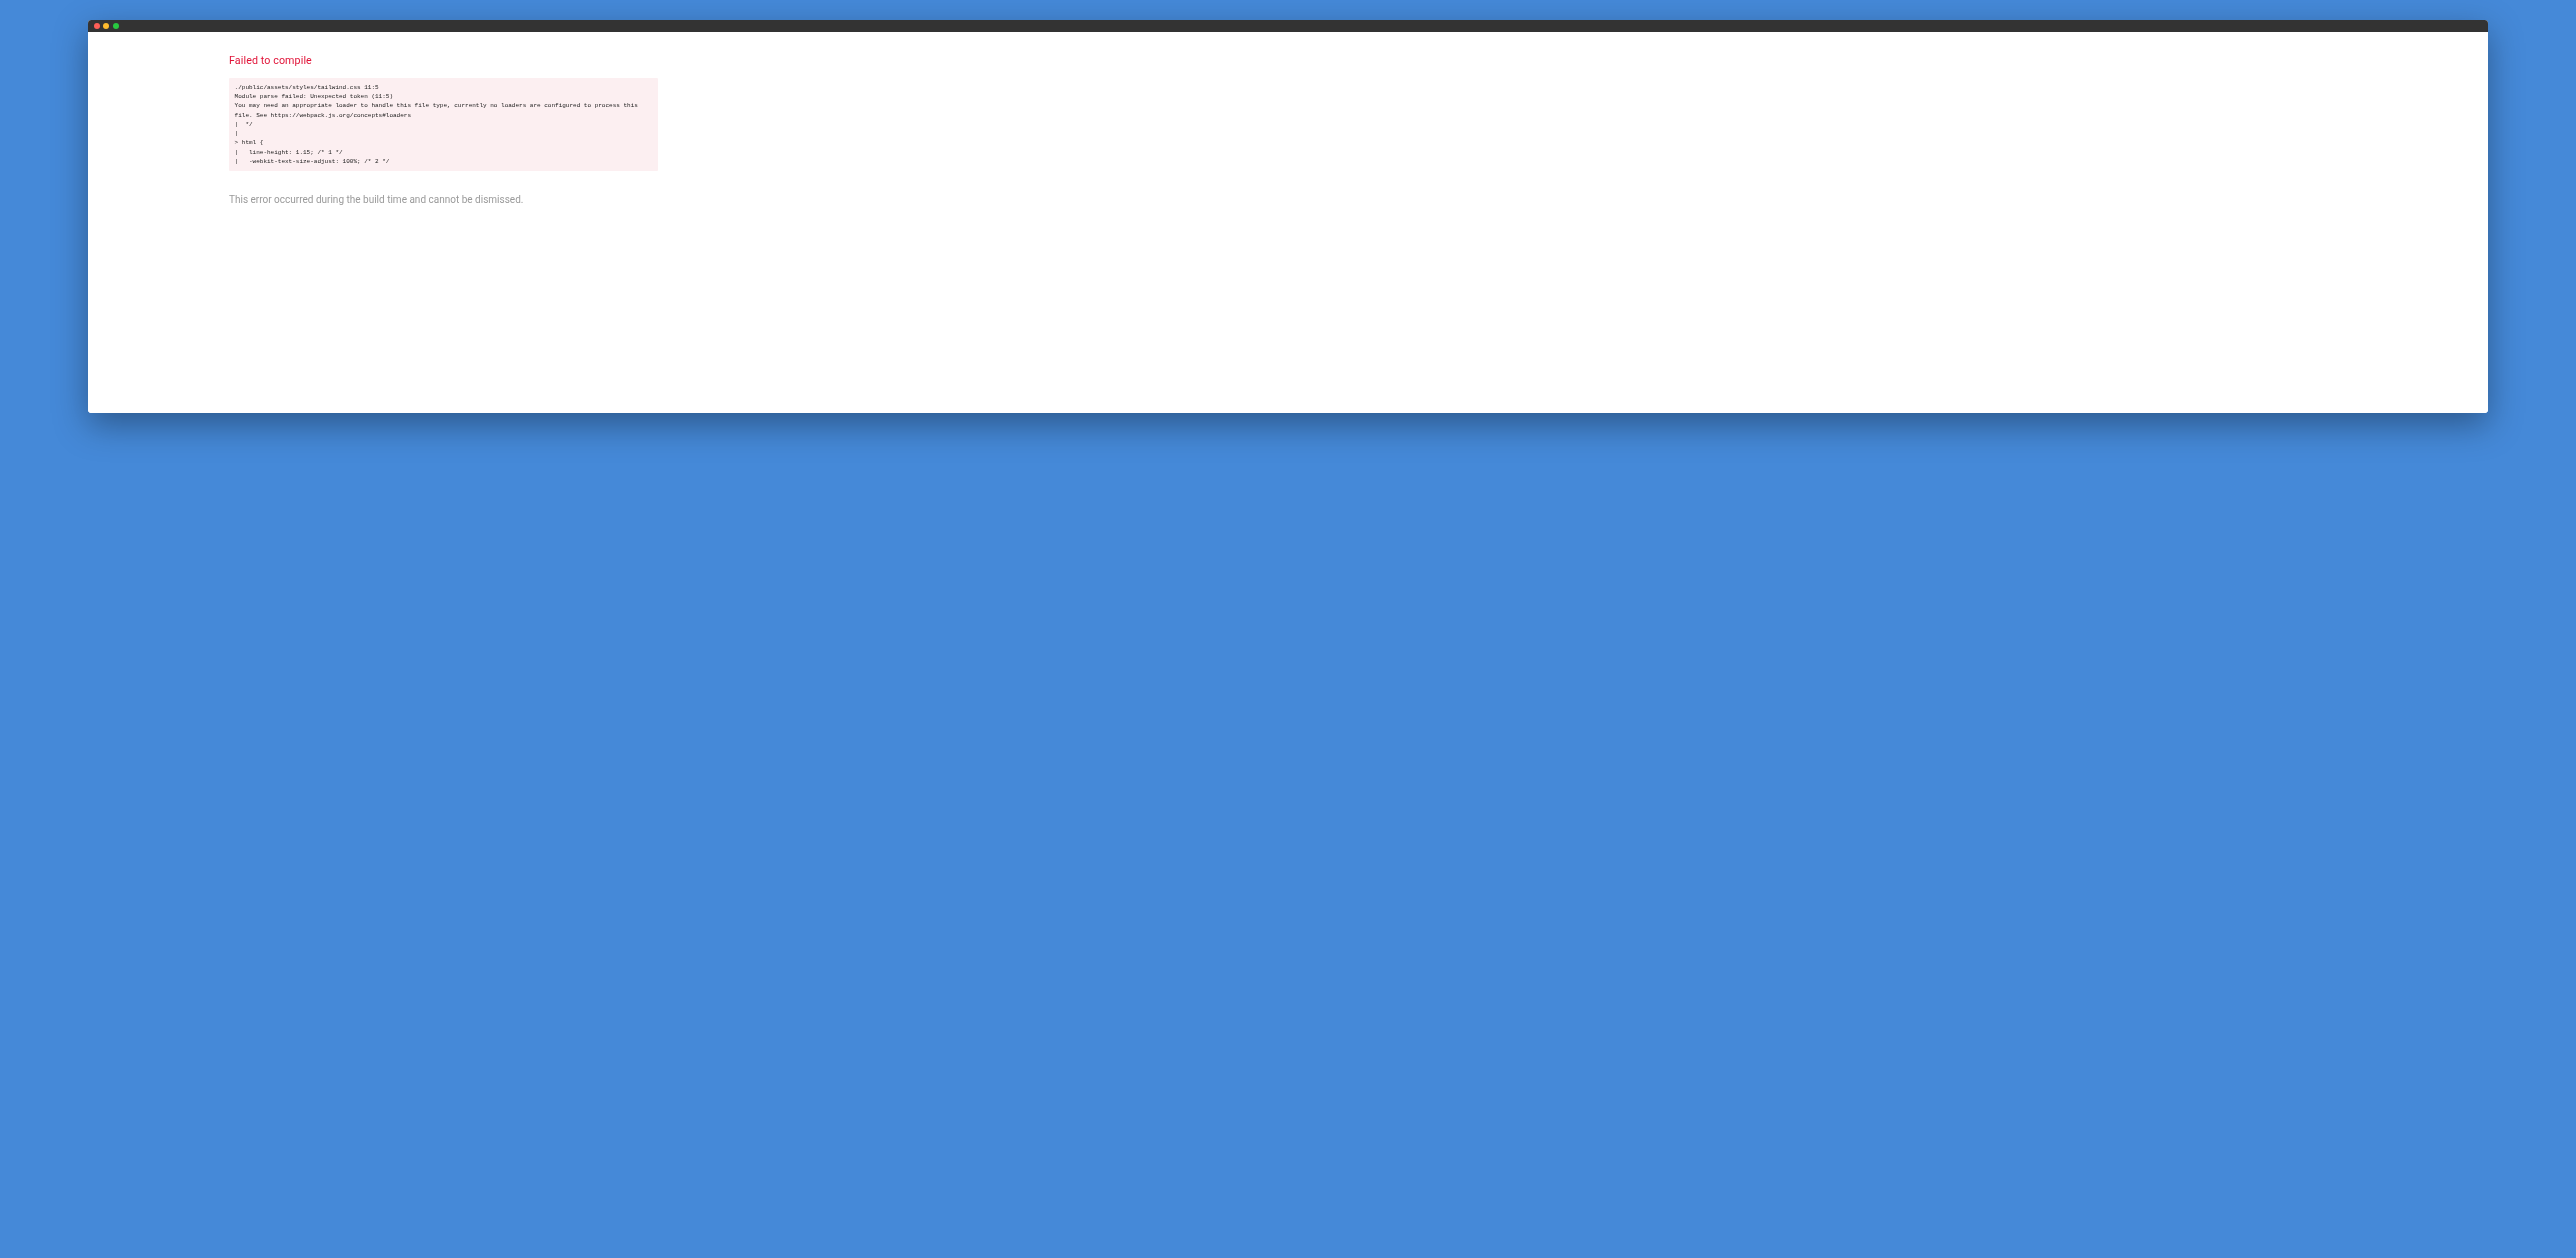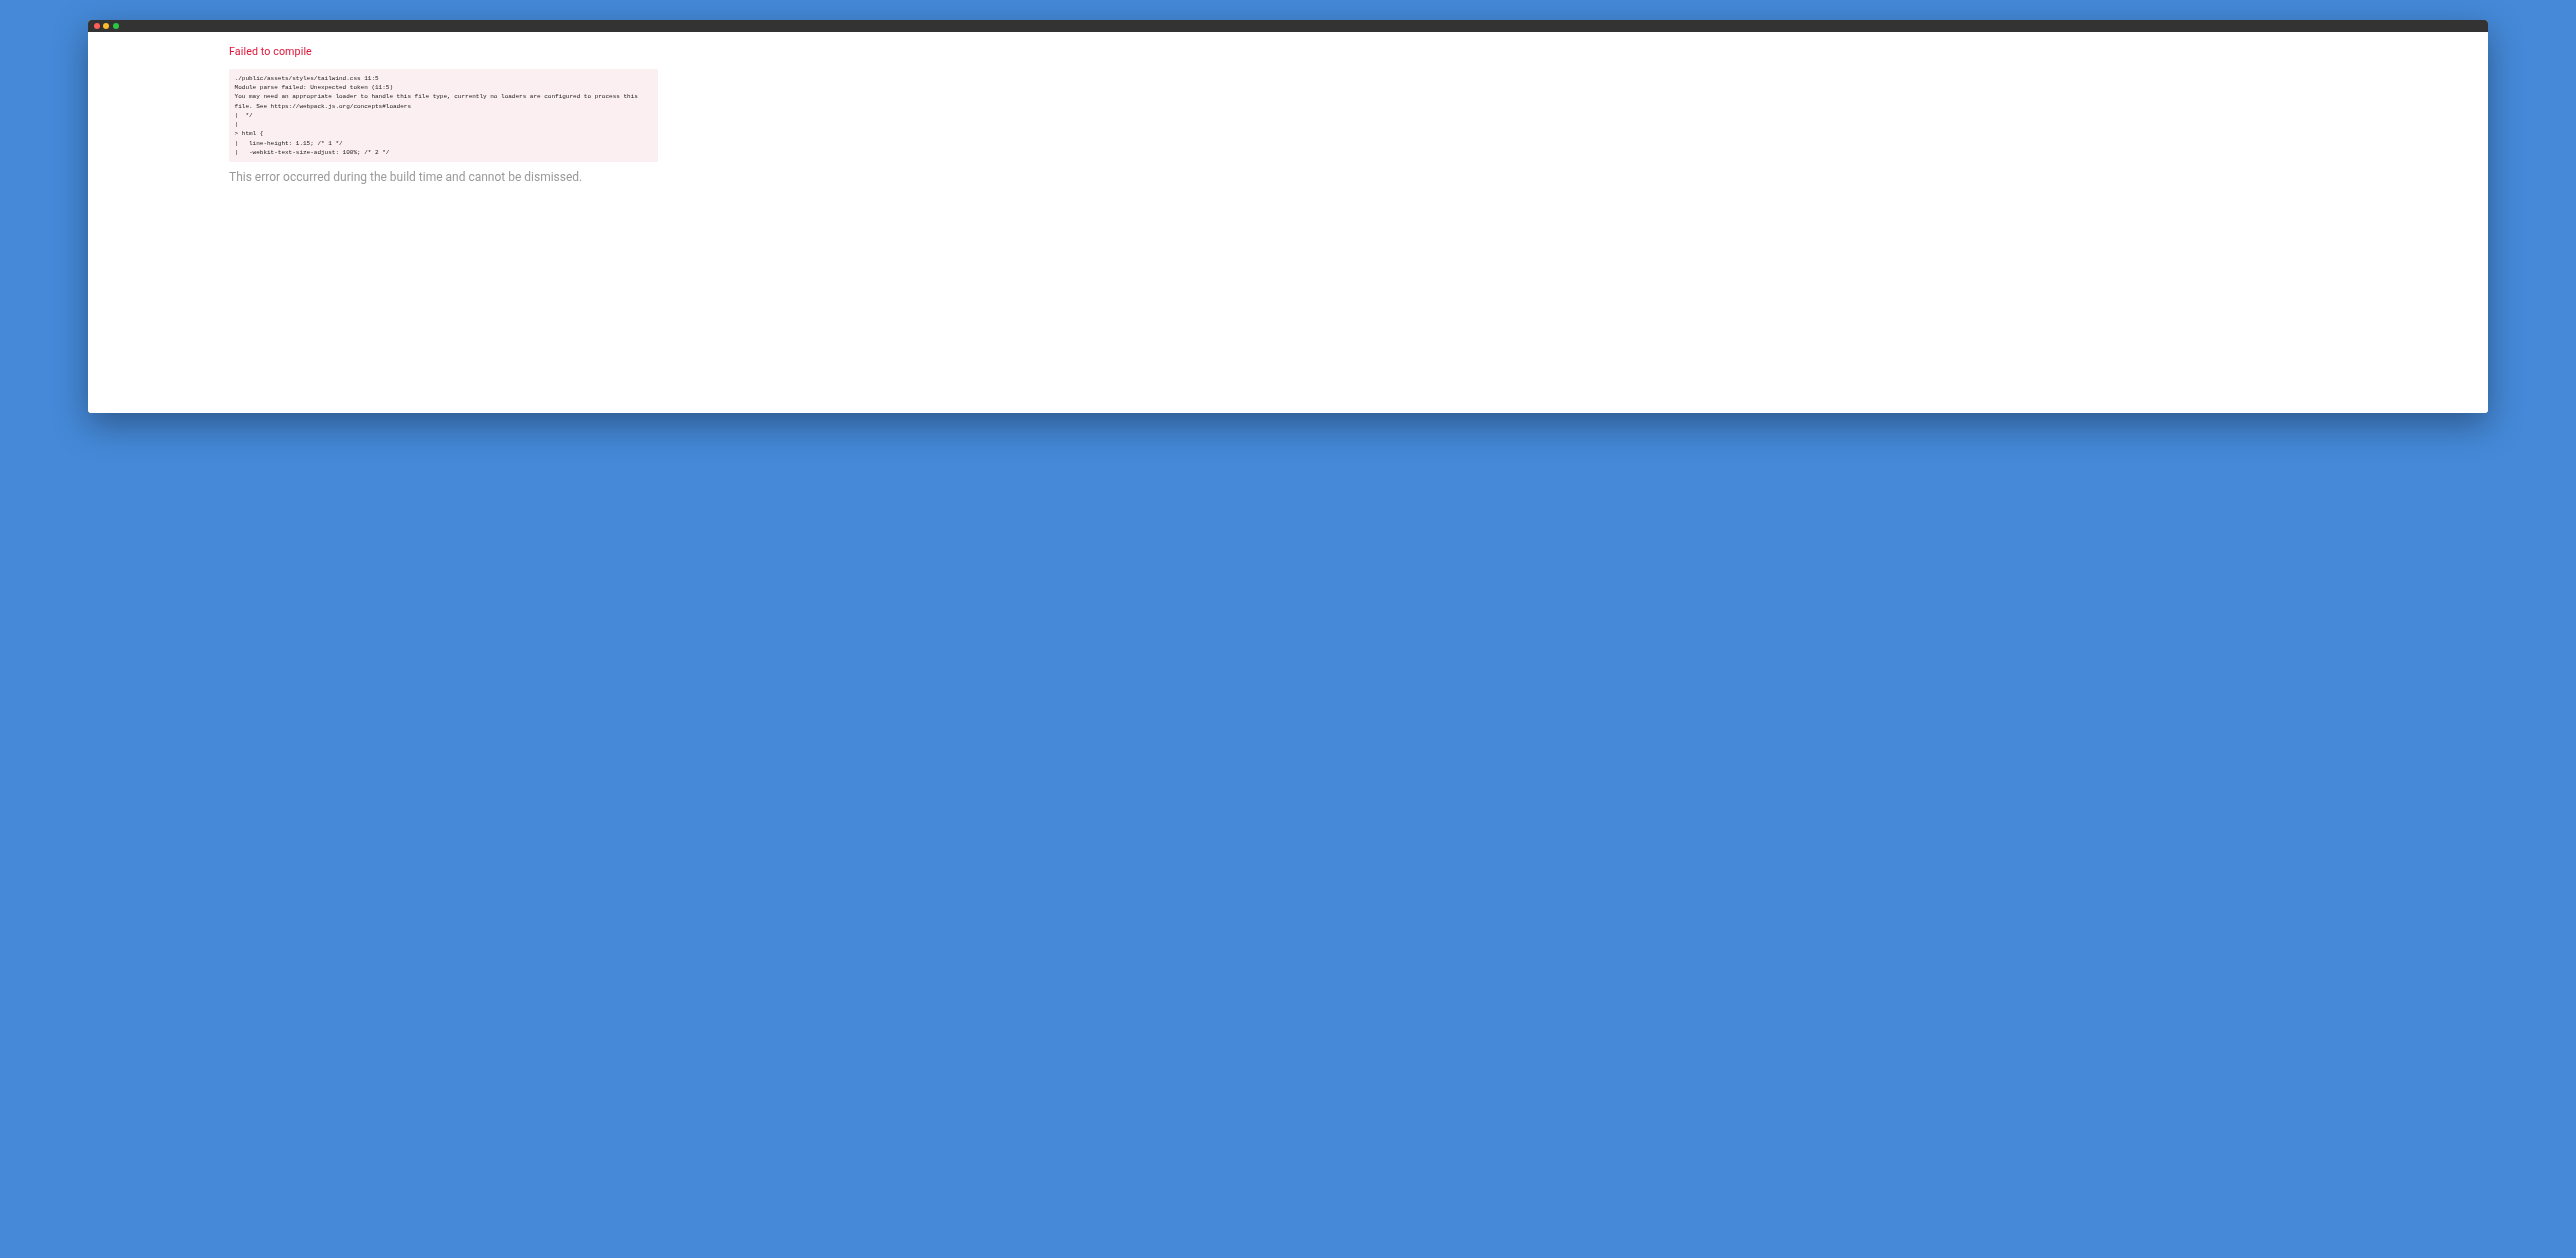--- a/index.html
+++ b/index.html
@@ -35,21 +35,21 @@
       width: 6.2px;
       height: 6.2px;
       border-radius: 50%;
     }
     .tl-close { background: #ff5f57; }
     .tl-min { background: #febc2e; }
     .tl-max { background: #28c840; }
     .content-area {
       flex: 1;
       background: #ffffff;
-      padding: 13px 0 0 0;
+      padding: 22px 0 0 0;
       overflow: auto;
     }
     .error-wrap {
       max-width: 429px;
       margin: 0 auto 0 141px;
     }
     .error-title {
       color: #e11338;
       font-size: 10.7px;
       font-weight: 400;
@@ -62,22 +62,22 @@
       font-family: "SFMono-Regular", Consolas, "Liberation Mono", Menlo, monospace;
       font-size: 6px;
       line-height: 1.55;
       color: #1a1a1a;
       white-space: pre-wrap;
       word-break: break-word;
       border-radius: 1.1px;
     }
     .footer-note {
       color: #9a9a9a;
-      font-size: 12px;
-      margin-top: 8px;
+      font-size: 10px;
+      margin-top: 23px;
     }
   </style>
 </head>
 <body>
 
 <div class="window">
   <div class="titlebar">
     <div class="traffic-light tl-close"></div>
     <div class="traffic-light tl-min"></div>
     <div class="traffic-light tl-max"></div>

